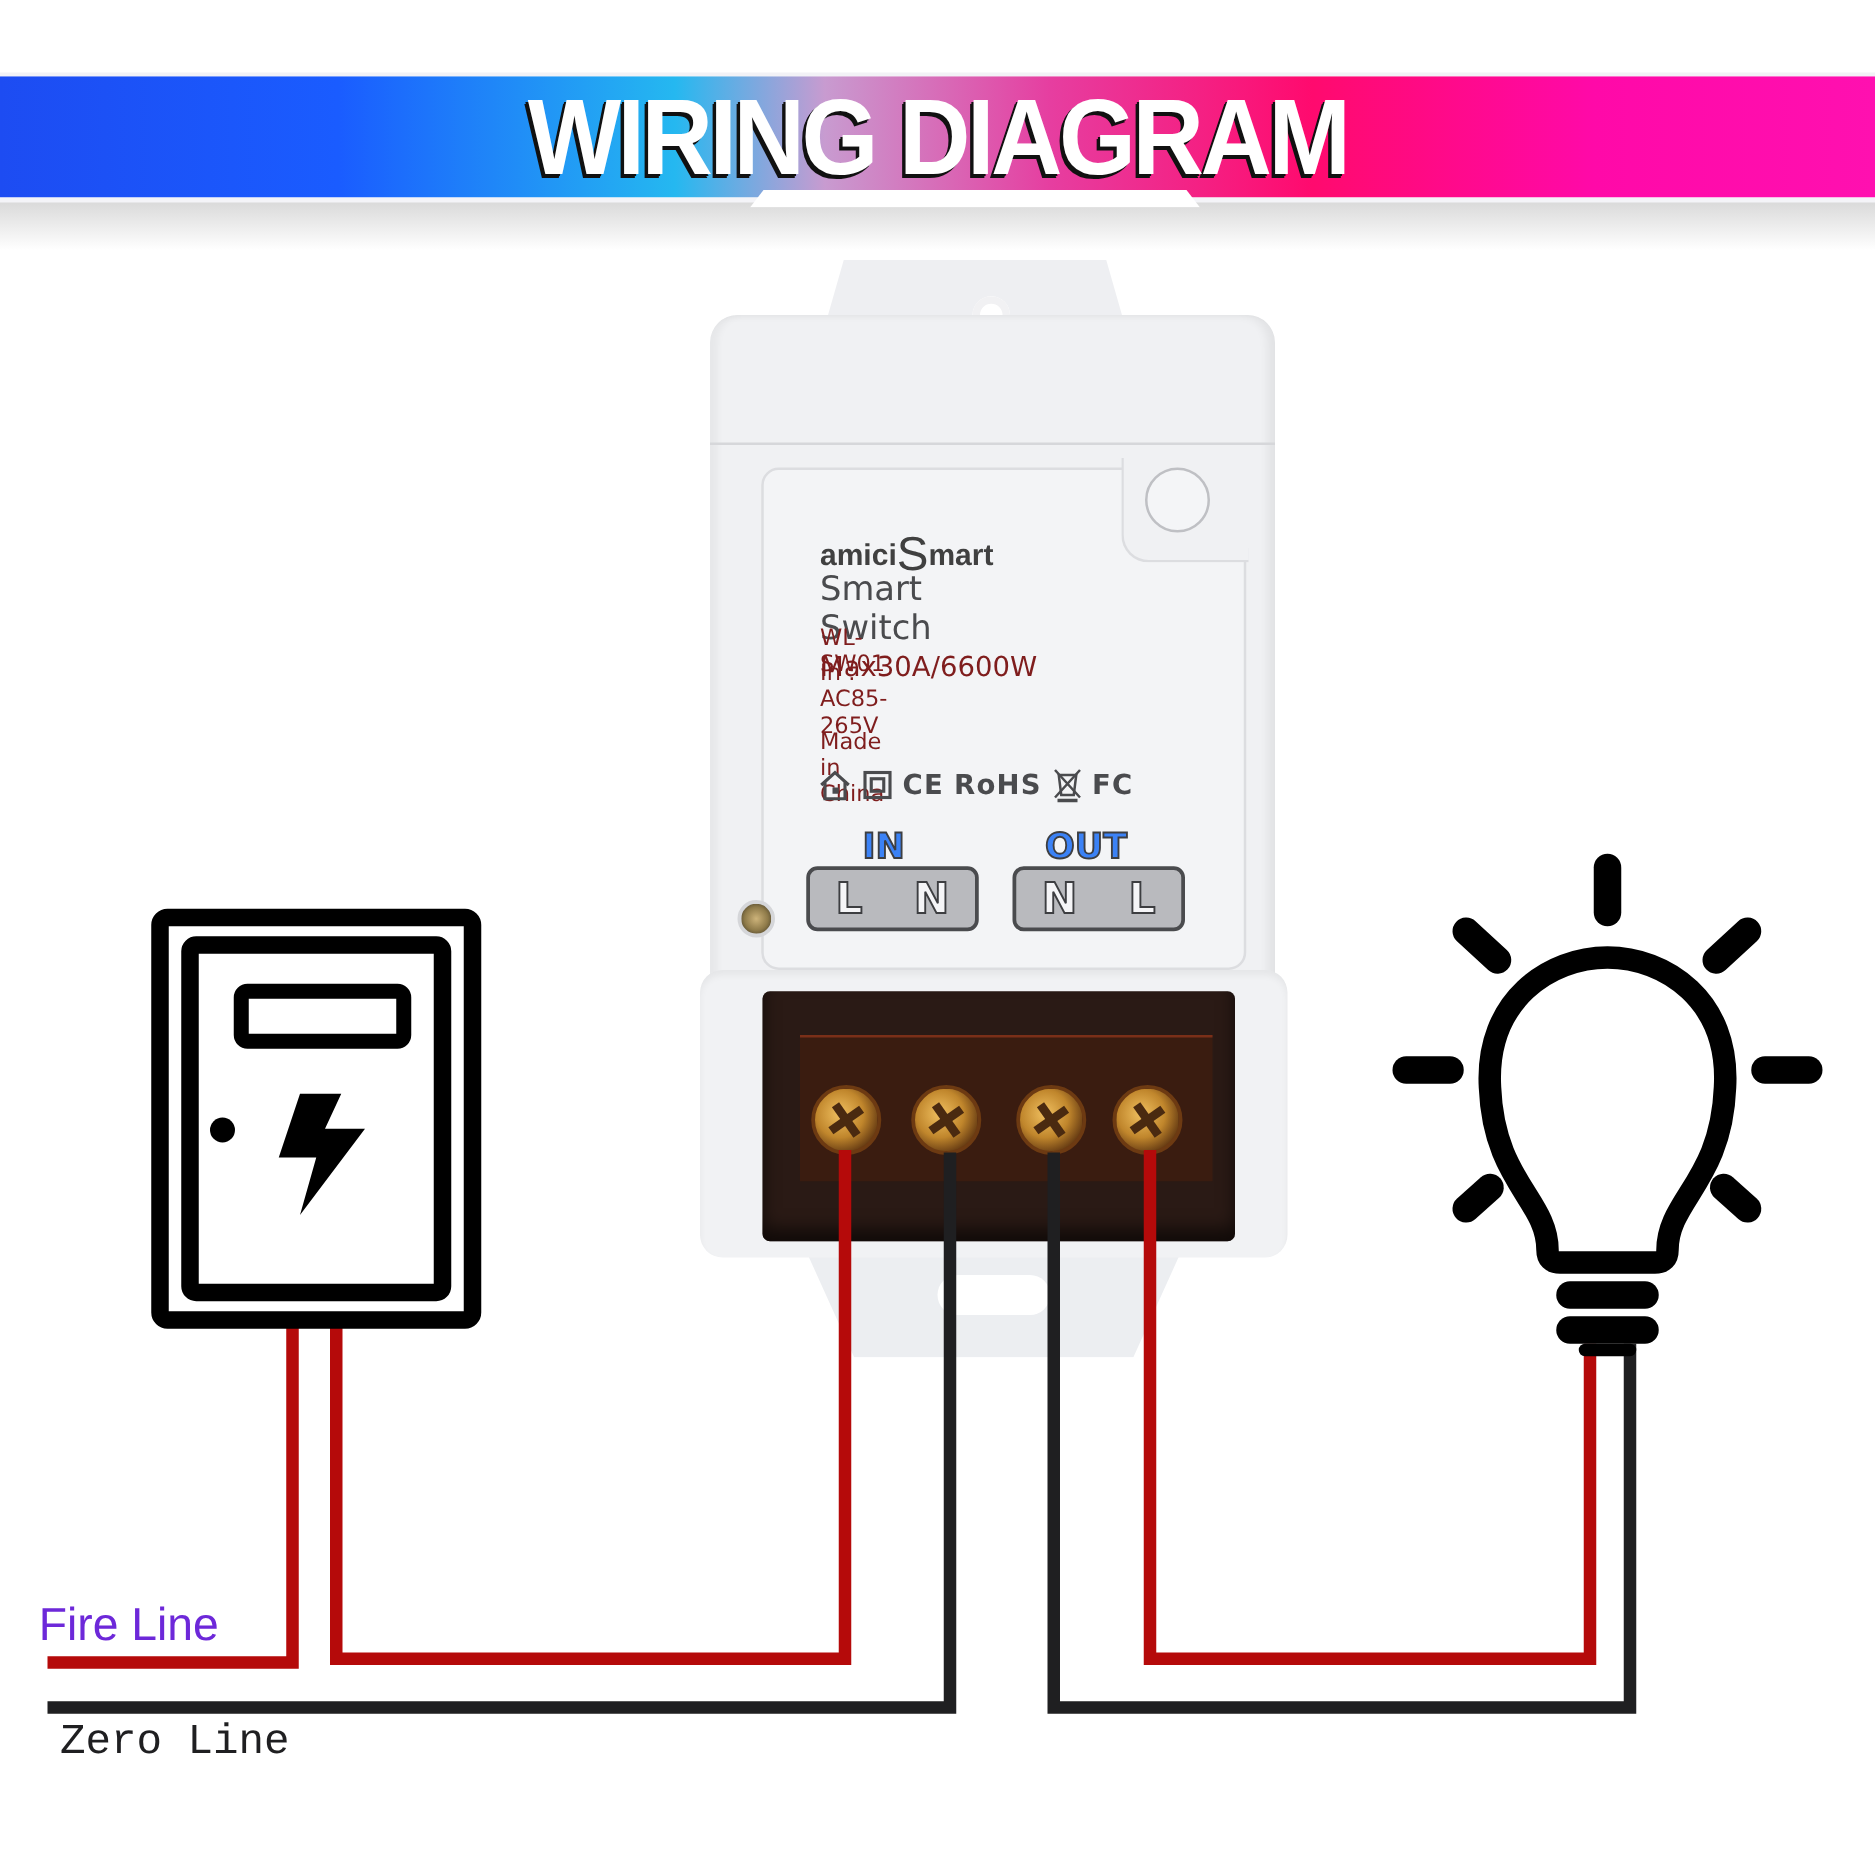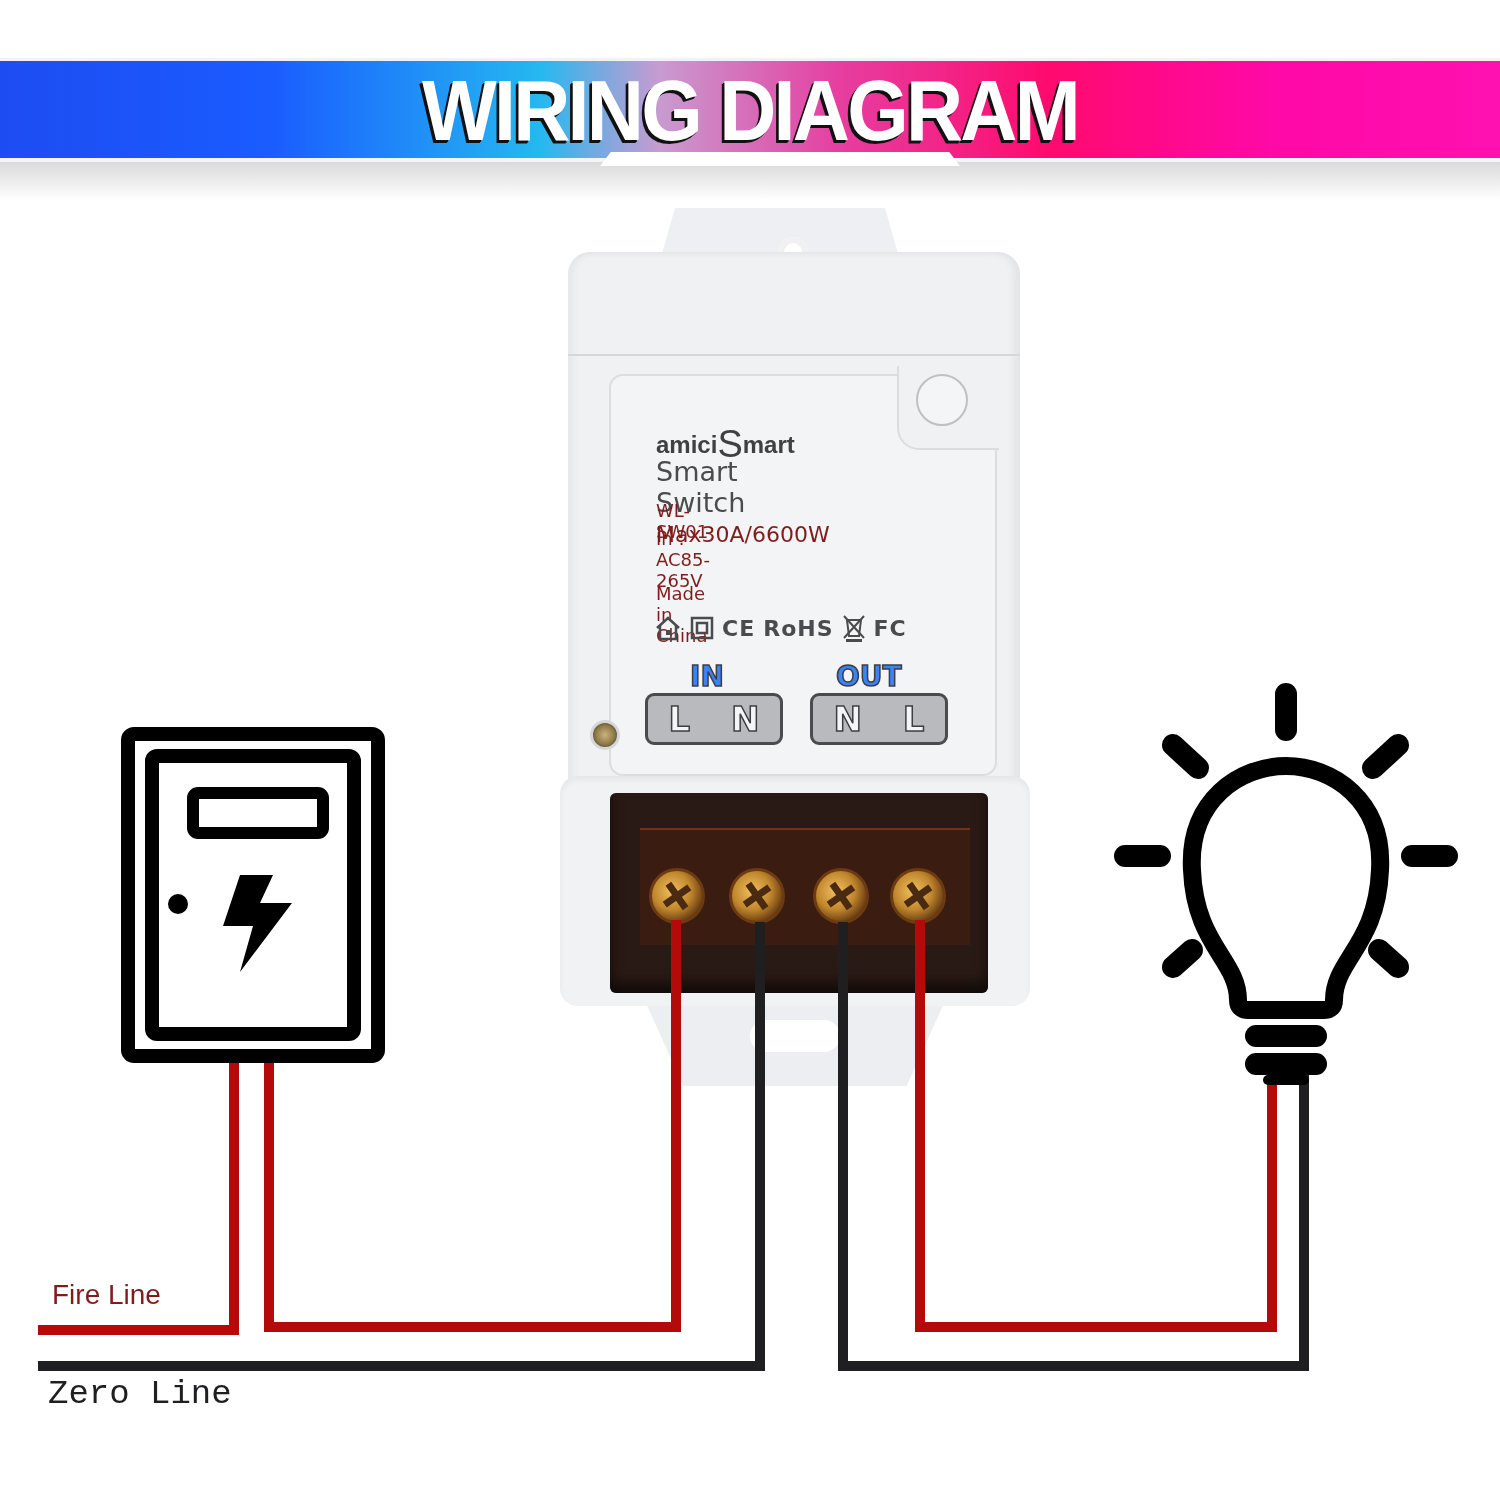--- a/index.html
+++ b/index.html
@@ -68,21 +68,21 @@
   .screw { position:absolute; top:868px; width:56px; height:56px; border-radius:50%;
     background:radial-gradient(circle at 40% 40%,#f0c060 0%,#c0862c 45%,#5b3210 80%,#2a1408 100%);
     border:3px solid #6d3a12; box-sizing:border-box; }
   .screw::before, .screw::after { content:""; position:absolute; left:50%; top:50%; background:#4a2a10; }
   .screw::before { width:30px; height:7px; transform:translate(-50%,-50%) rotate(-35deg); }
   .screw::after { width:7px; height:30px; transform:translate(-50%,-50%) rotate(-35deg); }
 
   
   .wires { position:absolute; left:0; top:0; width:1500px; height:1500px; }
 
-  .legend-fire { position:absolute; left:52px; top:1279px; font-family:"Liberation Sans", sans-serif; font-size:28px; color:#7f1d1d; }
+  .legend-fire { position:absolute; left:31px; top:1279px; font-family:"Liberation Sans", sans-serif; font-size:37px; color:#6d28d9; }
   .legend-zero { position:absolute; left:48px; top:1375px; font-family:Liberation Mono, monospace; font-size:34px; color:#1f1f21; }
 </style>
 </head>
 <body>
 
 <div class="banner-shadow"></div>
 <div class="banner"></div>
 <div class="banner-notch"></div>
 <div class="banner-title">WIRING DIAGRAM</div>
 

